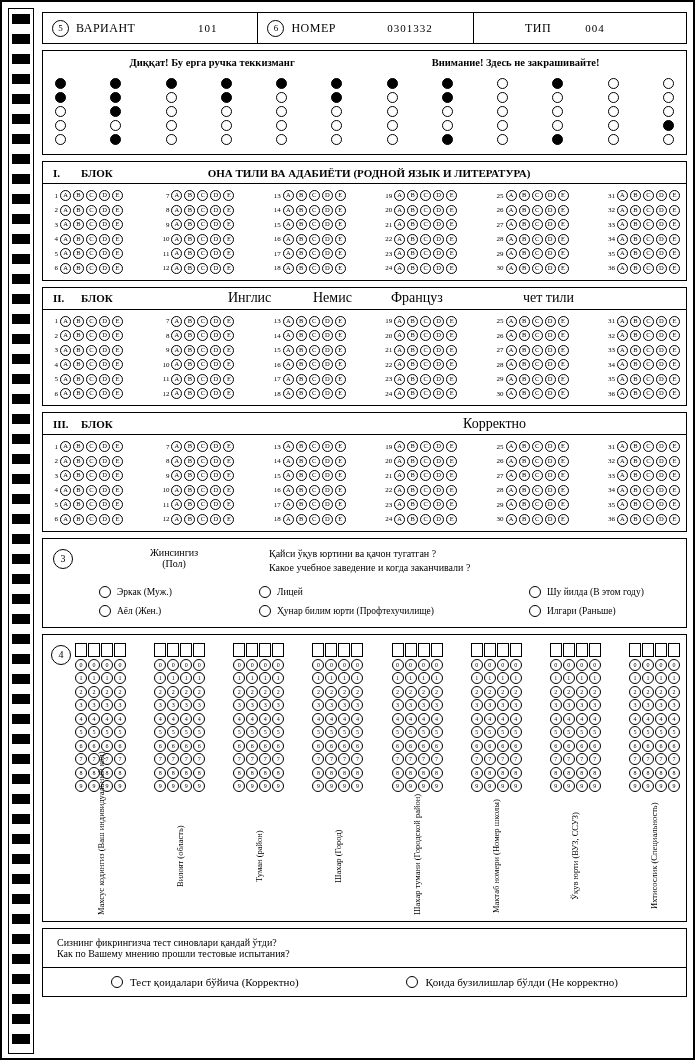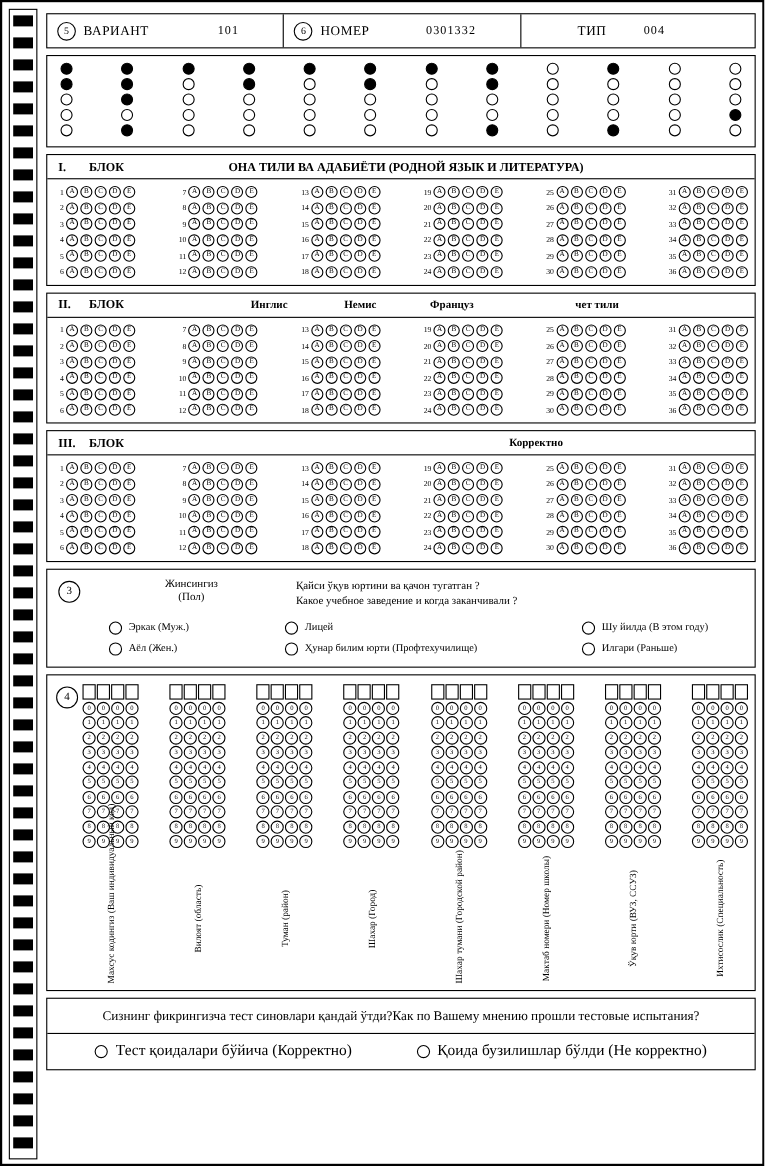--- a/index.html
+++ b/index.html
@@ -22,21 +22,21 @@
   
   .idgrid{padding:4px 12px 8px 12px;}
   .idrow{display:flex;justify-content:space-between;height:14px;align-items:center;}
   .bub{width:11px;height:11px;border:1.4px solid #000;border-radius:50%;box-sizing:border-box;background:#fff;}
   .bub.f{background:#000;}
   
   .blkhead{display:flex;align-items:center;height:21px;border-bottom:1px solid #000;font-size:11px;font-weight:bold;padding:0 10px;position:relative;}
   .blkhead .rom{width:28px;}
   .blkhead .bw{width:60px;}
   .blkhead .ttl{position:absolute;left:9px;right:0;text-align:center;font-size:11px;font-weight:bold;}
-  .blkhead .lang{position:absolute;font-size:10px;font-weight:bold;}
+  .blkhead .lang{position:absolute;font-size:14px;font-weight:normal;}
   
   .agrid{display:flex;padding:6px 6px 6px 6px;justify-content:space-between;}
   .acol{display:flex;flex-direction:column;gap:3.5px;}
   .qrow{display:flex;align-items:center;gap:2px;}
   .qn{font-size:7px;width:9px;text-align:right;}
   .opt{width:11px;height:11px;border:1px solid #000;border-radius:50%;box-sizing:border-box;display:flex;align-items:center;justify-content:center;font-size:6.5px;line-height:1;background:#fff;}
   
   .gpanel{padding:8px 10px 10px 10px;position:relative;}
   .grow1{display:flex;}
   .gcirc{width:18px;height:18px;border:1px solid #000;border-radius:50%;display:flex;align-items:center;justify-content:center;font-size:10px;flex:none;margin-top:2px;}
@@ -52,22 +52,22 @@
   .vcols{display:flex;flex:1;justify-content:space-between;}
   .vcol{display:flex;flex-direction:column;align-items:center;}
   .boxes{display:flex;gap:1px;}
   .bx{width:12px;height:14px;border:1px solid #000;box-sizing:border-box;}
   .digits{display:flex;gap:1px;margin-top:2px;}
   .dcol{display:flex;flex-direction:column;gap:1.5px;}
   .dg{width:12px;height:12px;border:1px solid #000;border-radius:50%;box-sizing:border-box;font-size:6px;display:flex;align-items:center;justify-content:center;}
   .vlabel{writing-mode:vertical-rl;transform:rotate(180deg);font-size:8.5px;margin-top:5px;height:118px;text-align:center;white-space:nowrap;}
   
   .fpanel{padding:0;}
-  .frow{display:flex;justify-content:center;font-size:12px;padding:8px 14px;}
-  .frow2{display:flex;justify-content:space-around;font-size:14px;padding:8px 14px;border-top:1px solid #000;}
+  .frow{display:flex;justify-content:center;font-size:10px;padding:8px 14px;flex-direction:column;}
+  .frow2{display:flex;justify-content:space-around;font-size:11px;padding:8px 14px;border-top:1px solid #000;}
   .fitem{display:flex;align-items:center;gap:7px;}
 </style>
 </head>
 <body>
 
 <div class="sheet">
 
   <div class="track">
       <div class="mark" style="top: 5px;"></div>
       <div class="mark" style="top: 25px;"></div>
@@ -138,20 +138,24 @@
           <div class="hval">0301332</div>
         </div>
         <div class="hdrcell" style="width:33%;justify-content:center;position:relative">
           <div class="hlabel" style="margin-right:34px">ТИП</div>
           <div class="hval" style="margin-left:0;margin-right:30px">004</div>
         </div>
       </div>
     </div>
 
     <div class="panel">
+      <div class="warn">
+        <div>Диққат! Бу ерга ручка теккизманг</div>
+        <div>Внимание! Здесь не закрашивайте!</div>
+      </div>
       <div class="idgrid" id="idgrid">
           <div class="idrow">
             <div class="bub f"></div>
             <div class="bub f"></div>
             <div class="bub f"></div>
             <div class="bub f"></div>
             <div class="bub f"></div>
             <div class="bub f"></div>
             <div class="bub f"></div>
             <div class="bub f"></div>

